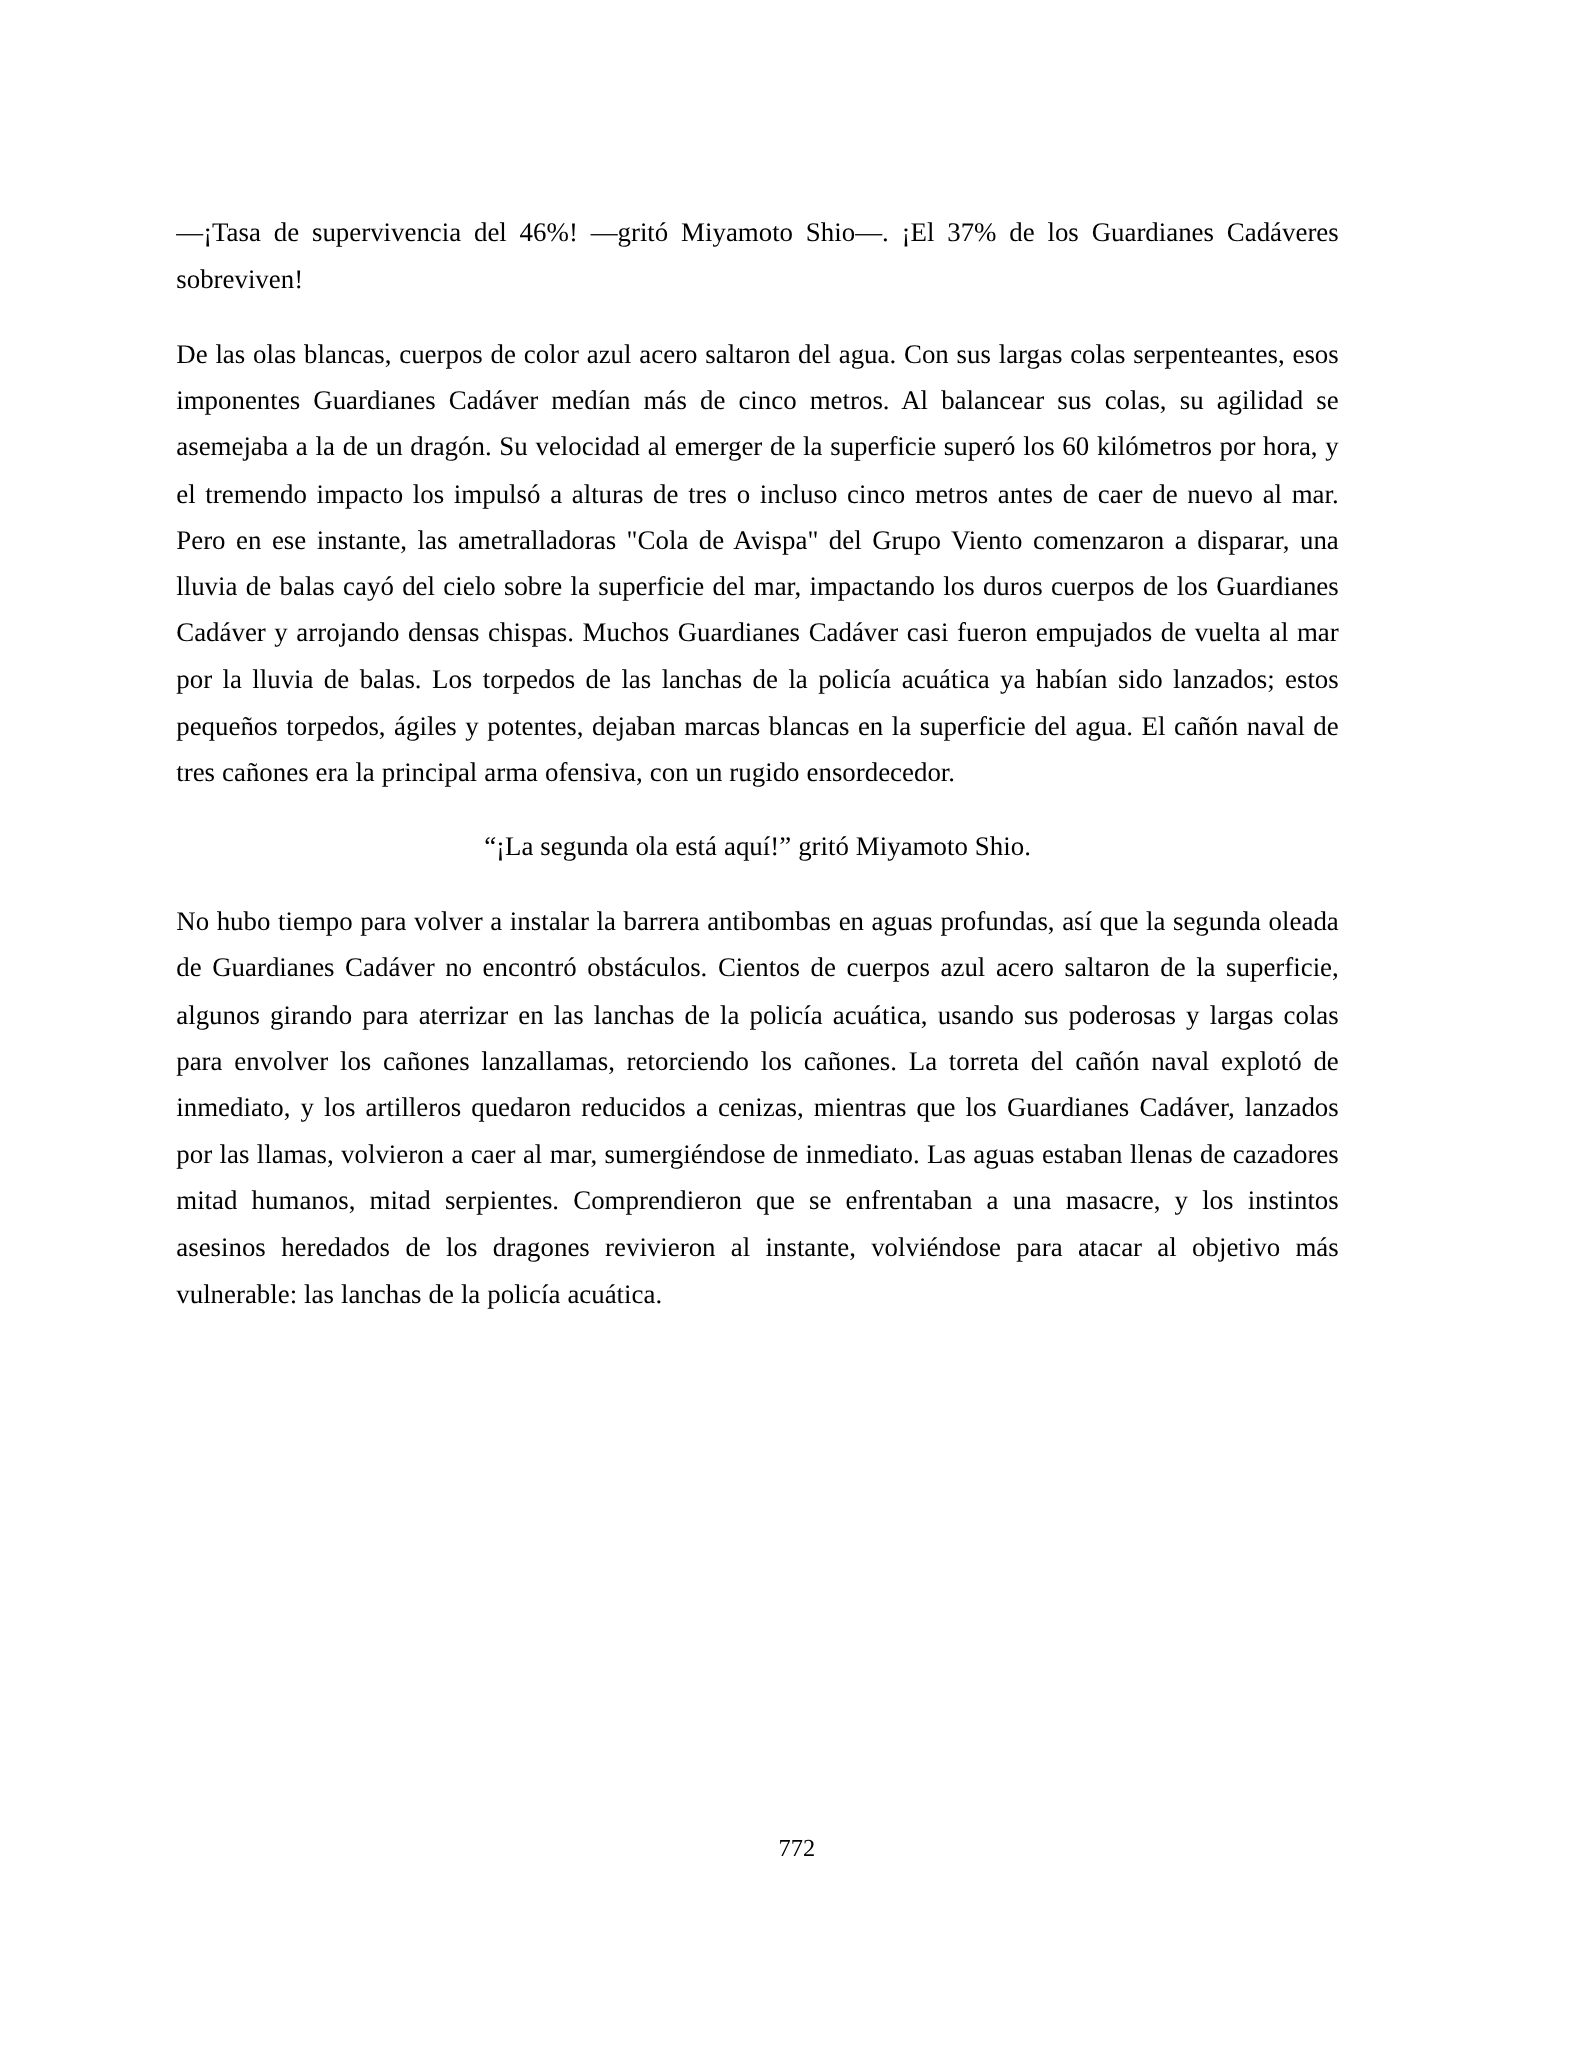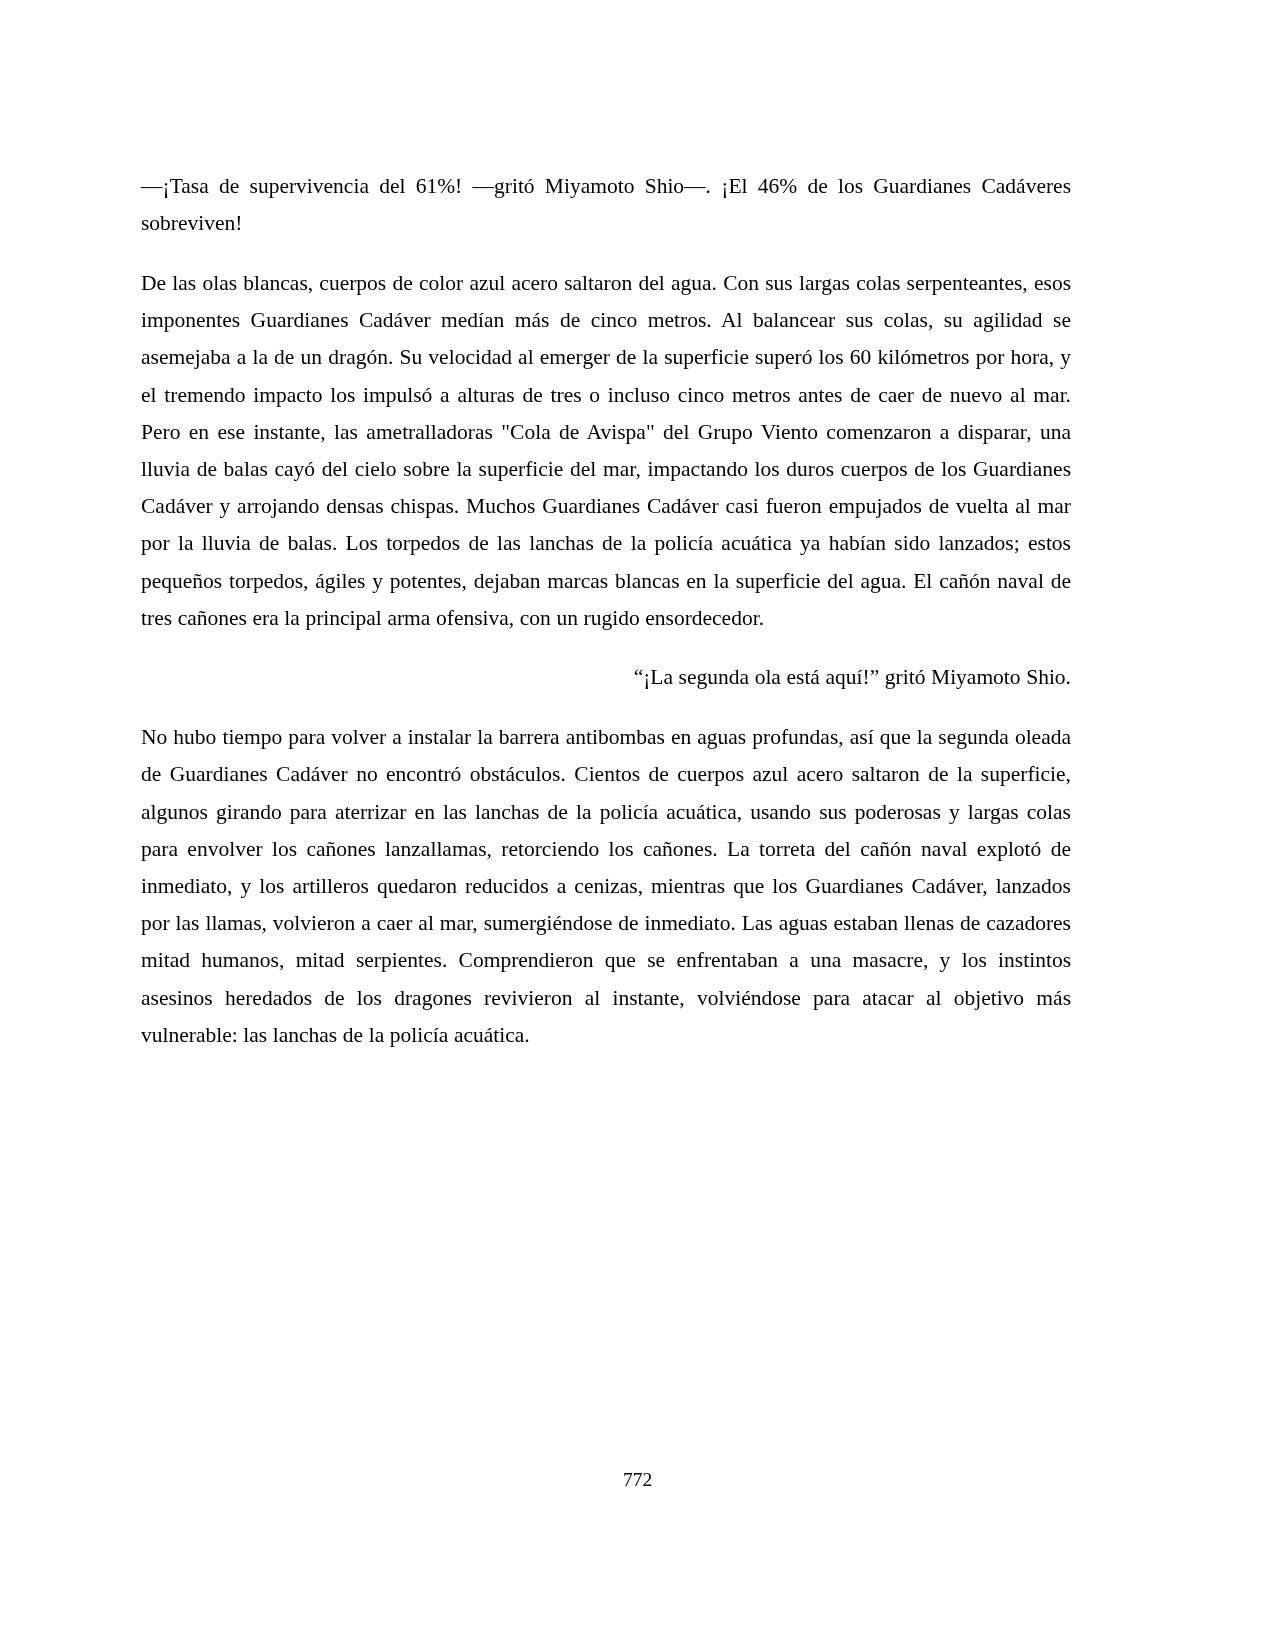--- a/index.html
+++ b/index.html
@@ -31,37 +31,37 @@
     font-size: 21.5px;
     line-height: 37.2px;
     text-align: justify;
     text-justify: inter-word;
     margin: 0 0 22.5px 0;
     hyphens: none;
     word-spacing: 0.01em;
   }
   
   .para.single-line {
-    text-align: right;
+    text-align: center;
   }
   .page-number {
     position: absolute;
     left: 0;
     right: 0;
     top: 1468px;
     text-align: center;
     font-size: 19.5px;
     line-height: 24px;
     font-family: "Liberation Serif", "DejaVu Serif", serif;
   }
 </style>
 </head>
 <body>
 
 <div class="page">
   <div class="content">
-    <p class="para">—¡Tasa de supervivencia del 61%! —gritó Miyamoto Shio—. ¡El 46% de los Guardianes Cadáveres sobreviven!</p>
+    <p class="para">—¡Tasa de supervivencia del 46%! —gritó Miyamoto Shio—. ¡El 37% de los Guardianes Cadáveres sobreviven!</p>
     <p class="para">De las olas blancas, cuerpos de color azul acero saltaron del agua. Con sus largas colas serpenteantes, esos imponentes Guardianes Cadáver medían más de cinco metros. Al balancear sus colas, su agilidad se asemejaba a la de un dragón. Su velocidad al emerger de la superficie superó los 60 kilómetros por hora, y el tremendo impacto los impulsó a alturas de tres o incluso cinco metros antes de caer de nuevo al mar. Pero en ese instante, las ametralladoras "Cola de Avispa" del Grupo Viento comenzaron a disparar, una lluvia de balas cayó del cielo sobre la superficie del mar, impactando los duros cuerpos de los Guardianes Cadáver y arrojando densas chispas. Muchos Guardianes Cadáver casi fueron empujados de vuelta al mar por la lluvia de balas. Los torpedos de las lanchas de la policía acuática ya habían sido lanzados; estos pequeños torpedos, ágiles y potentes, dejaban marcas blancas en la superficie del agua. El cañón naval de tres cañones era la principal arma ofensiva, con un rugido ensordecedor.</p>
     <p class="para single-line">“¡La segunda ola está aquí!” gritó Miyamoto Shio.</p>
     <p class="para">No hubo tiempo para volver a instalar la barrera antibombas en aguas profundas, así que la segunda oleada de Guardianes Cadáver no encontró obstáculos. Cientos de cuerpos azul acero saltaron de la superficie, algunos girando para aterrizar en las lanchas de la policía acuática, usando sus poderosas y largas colas para envolver los cañones lanzallamas, retorciendo los cañones. La torreta del cañón naval explotó de inmediato, y los artilleros quedaron reducidos a cenizas, mientras que los Guardianes Cadáver, lanzados por las llamas, volvieron a caer al mar, sumergiéndose de inmediato. Las aguas estaban llenas de cazadores mitad humanos, mitad serpientes. Comprendieron que se enfrentaban a una masacre, y los instintos asesinos heredados de los dragones revivieron al instante, volviéndose para atacar al objetivo más vulnerable: las lanchas de la policía acuática.</p>
   </div>
   <div class="page-number">772</div>
 </div>
 
 </body></html>

